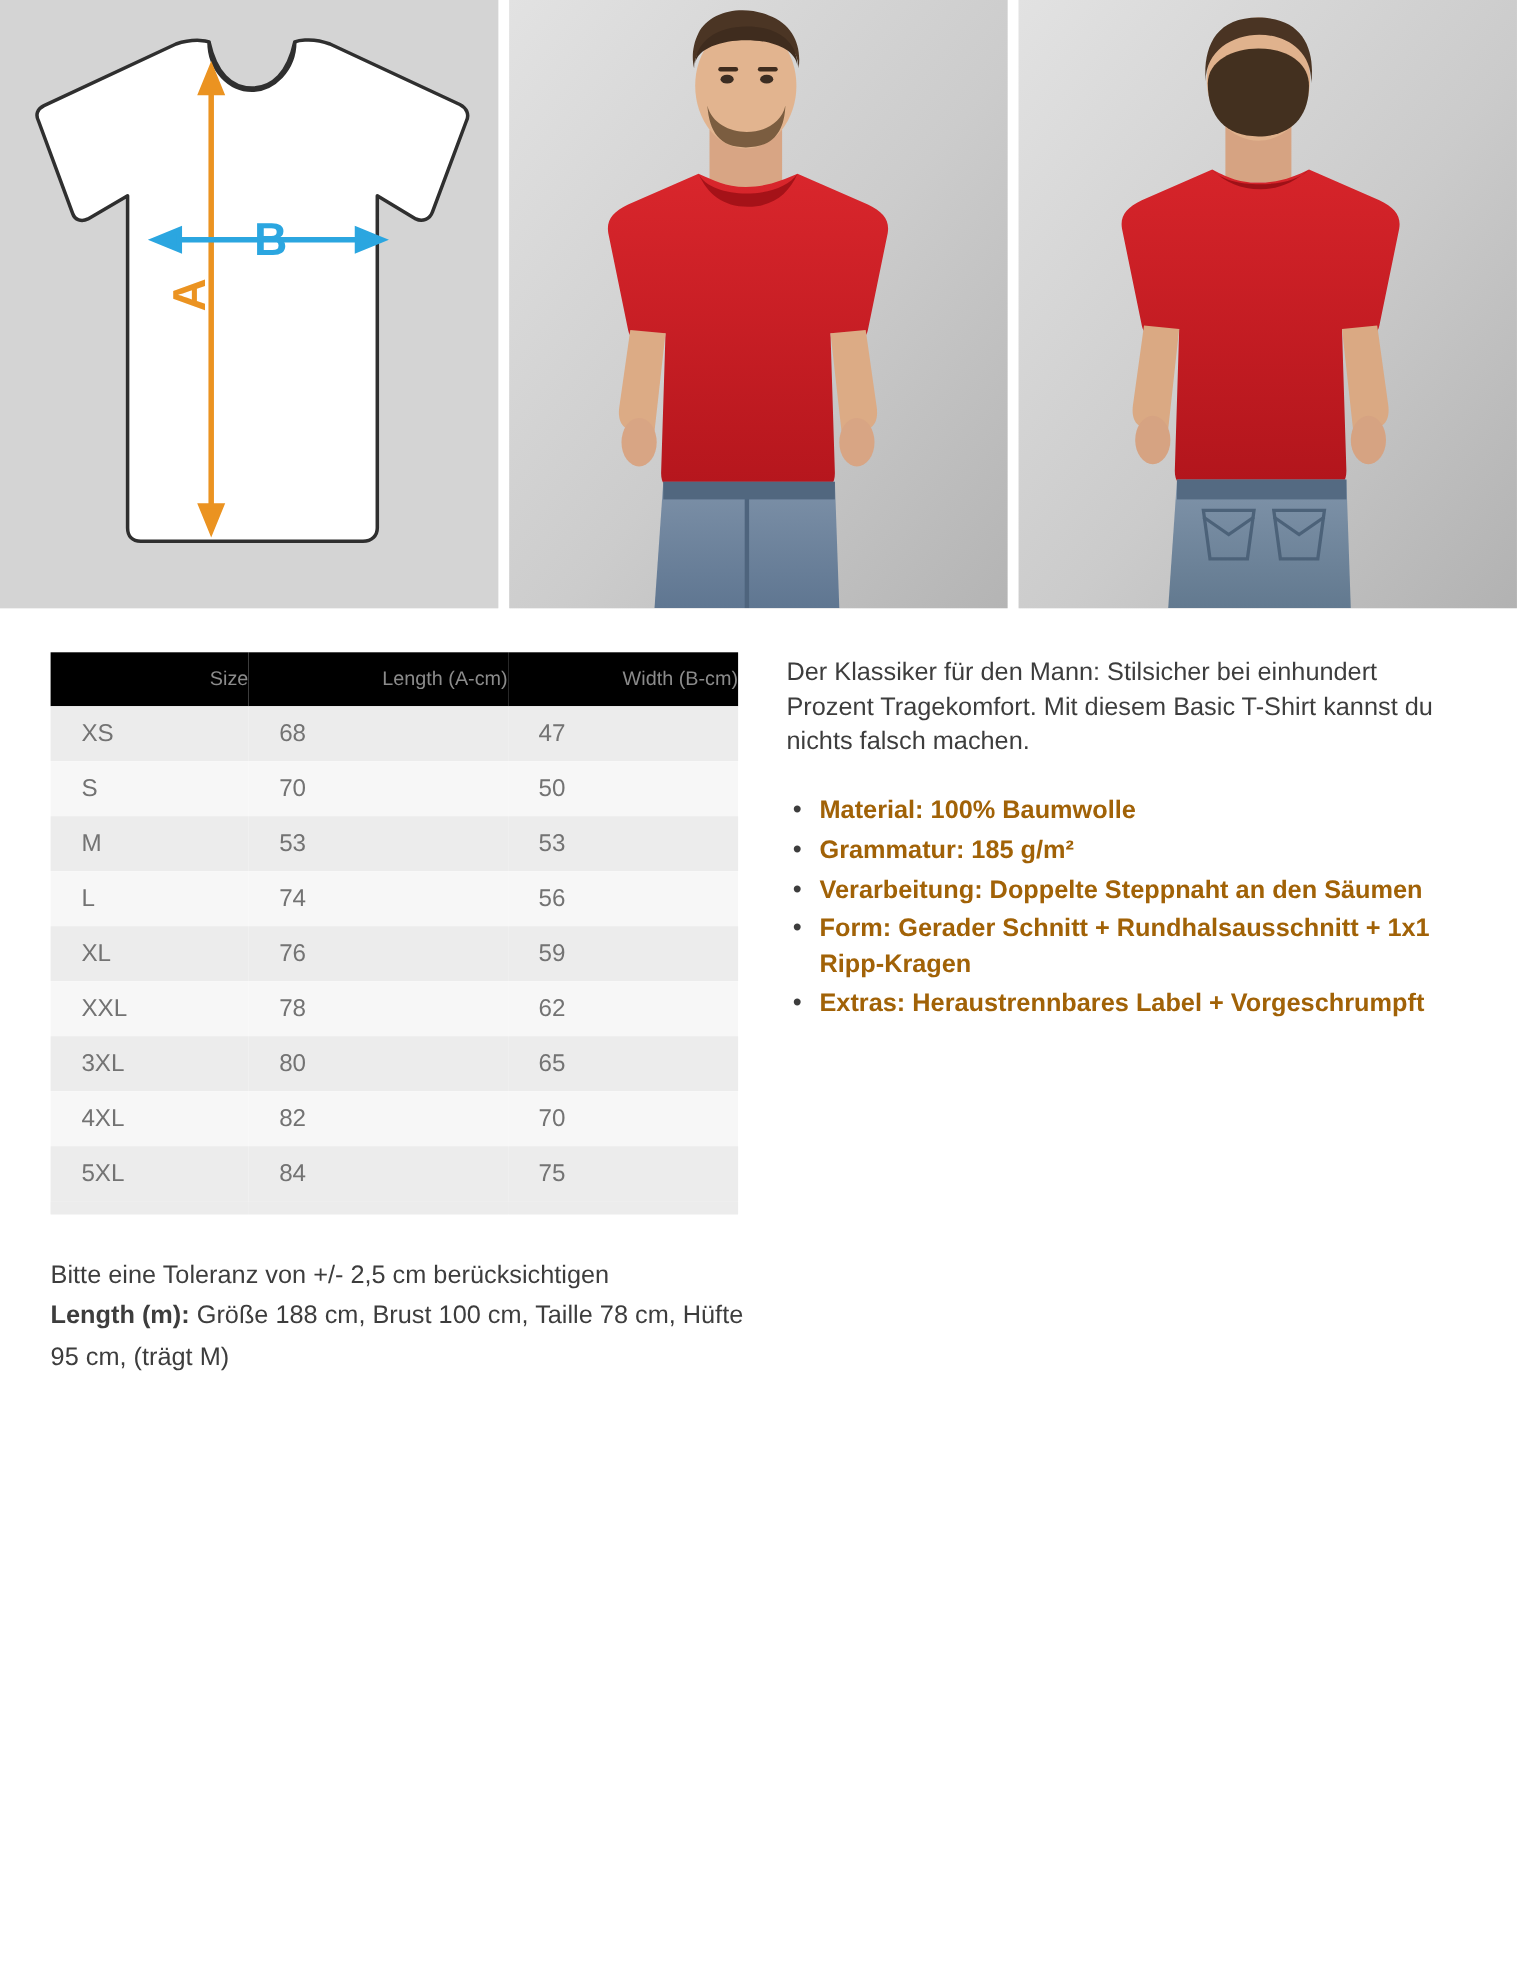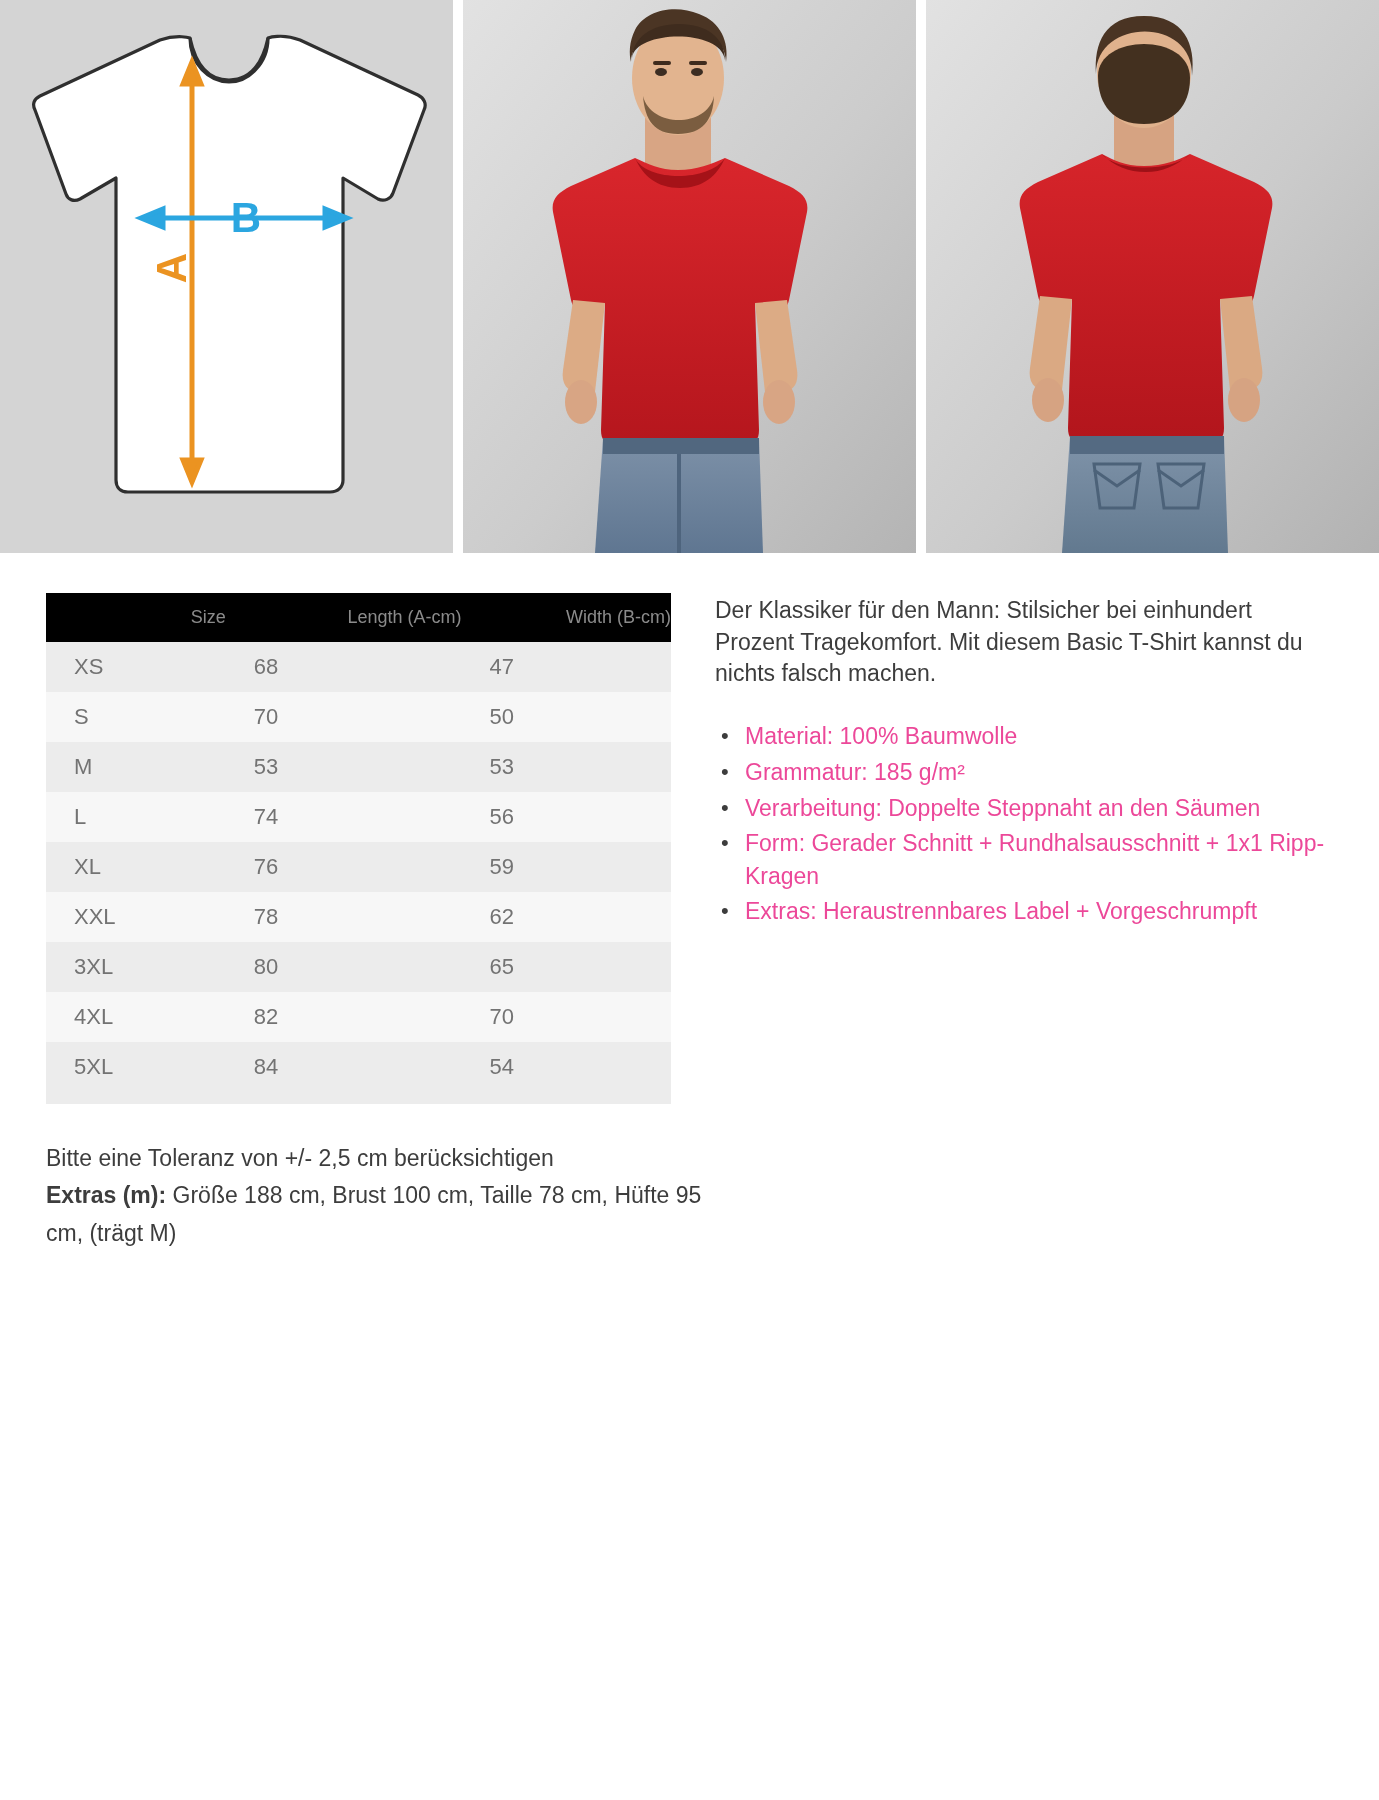--- a/index.html
+++ b/index.html
@@ -96,23 +96,24 @@
   }
   .desc ul {
     margin: 0;
     padding: 0 0 0 26px;
     list-style: none;
   }
   .desc ul li {
     position: relative;
     font-size: 23px;
     line-height: 1.42;
-    color: #ec4899;
+    color: #a16207;
     margin-bottom: 3px;
     padding-left: 4px;
+    font-weight: bold;
   }
   .desc ul li:before {
     content: "\2022";
     position: absolute;
     left: -20px;
     top: 0;
     color: #3d3d3d;
     font-size: 22px;
   }
 
@@ -301,21 +302,21 @@
           <td>65</td>
         </tr>
         <tr>
           <td>4XL</td>
           <td>82</td>
           <td>70</td>
         </tr>
         <tr>
           <td>5XL</td>
           <td>84</td>
-          <td>54</td>
+          <td>75</td>
         </tr>
         <tr class="spacer-row">
           <td></td>
           <td></td>
           <td></td>
         </tr>
       </tbody>
     </table>
   </div>
 
@@ -327,15 +328,15 @@
       <li>Verarbeitung: Doppelte Steppnaht an den Säumen</li>
       <li>Form: Gerader Schnitt + Rundhalsausschnitt + 1x1 Ripp-Kragen</li>
       <li>Extras: Heraustrennbares Label + Vorgeschrumpft</li>
     </ul>
   </div>
 </div>
 
 <div class="footnote">
   <p>
     <span>Bitte eine Toleranz von +/- 2,5 cm berücksichtigen</span><br>
-    <span class="bold">Extras (m):</span><span> Größe 188 cm, Brust 100 cm, Taille 78 cm, Hüfte 95 cm, (trägt M)</span>
+    <span class="bold">Length (m):</span><span> Größe 188 cm, Brust 100 cm, Taille 78 cm, Hüfte 95 cm, (trägt M)</span>
   </p>
 </div>
 
 </body></html>

